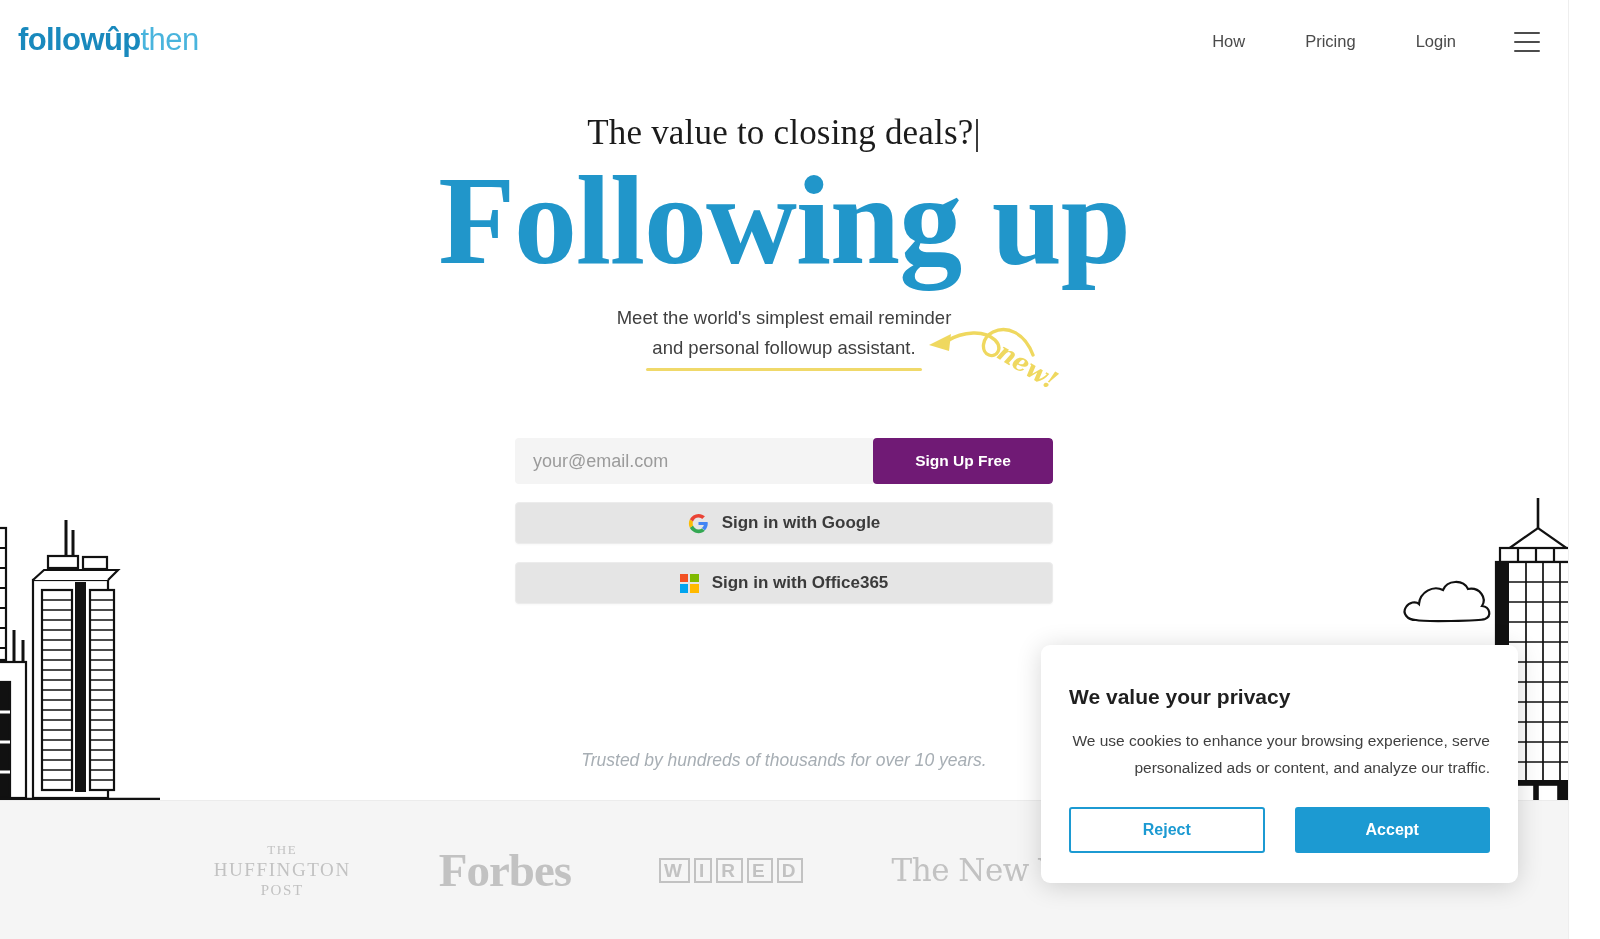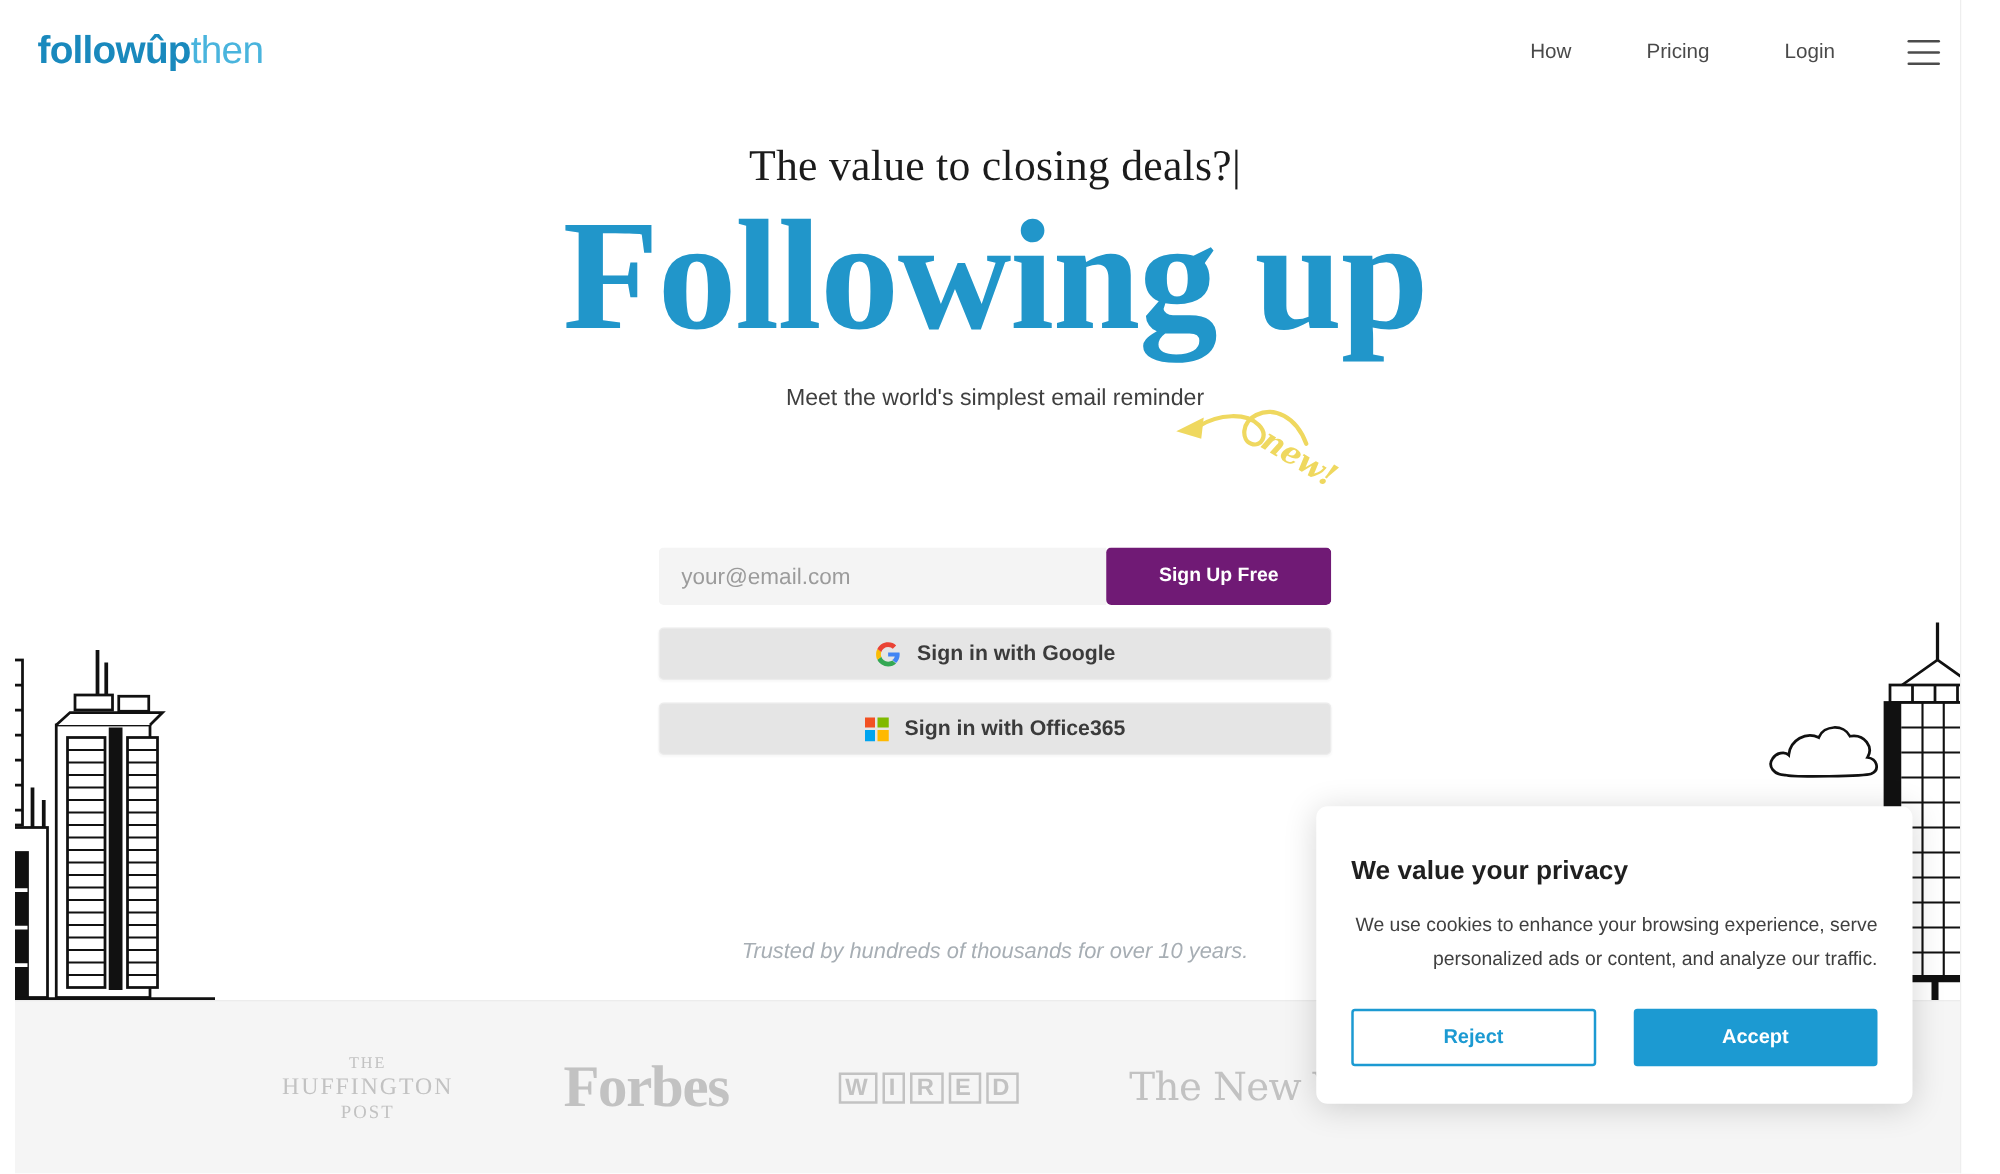--- a/index.html
+++ b/index.html
@@ -16,21 +16,21 @@
     position: relative;
     width: 1600px;
     height: 939px;
     background: #ffffff;
     overflow: hidden;
   }
 
   
   #viewport {
     position: absolute;
-    left: 12px; top: 0;
+    left: 0; top: 0;
     width: 1568px;
     height: 939px;
     overflow: hidden;
     background: #ffffff;
   }
 
   
   #scrollbar {
     position: absolute;
     right: 0; top: 0;
@@ -439,20 +439,21 @@
     <div id="hero">
 
       <div id="typed-line">
         <span>The value to closing deals?</span><span class="caret">|</span>
       </div>
 
       <h1 id="hero-title">Following up</h1>
 
       <div id="hero-sub">
         <span>Meet the world's simplest email reminder</span><br>
+        <span class="underlined">and personal followup assistant.</span>
       </div>
 
       <div id="new-annot">
         <svg width="130" height="60" viewBox="0 0 130 60" fill="none">
           <path d="M118 40 C110 18 92 10 78 17 C66 23 66 37 74 40 C82 43 88 33 80 25 C70 15 48 16 32 26" stroke="#efd85f" stroke-width="3.4" stroke-linecap="round" fill="none"></path>
           <path d="M14 30 L36 19 L34 36 Z" fill="#efd85f"></path>
         </svg>
         <div class="newtext">new!</div>
       </div>
 

